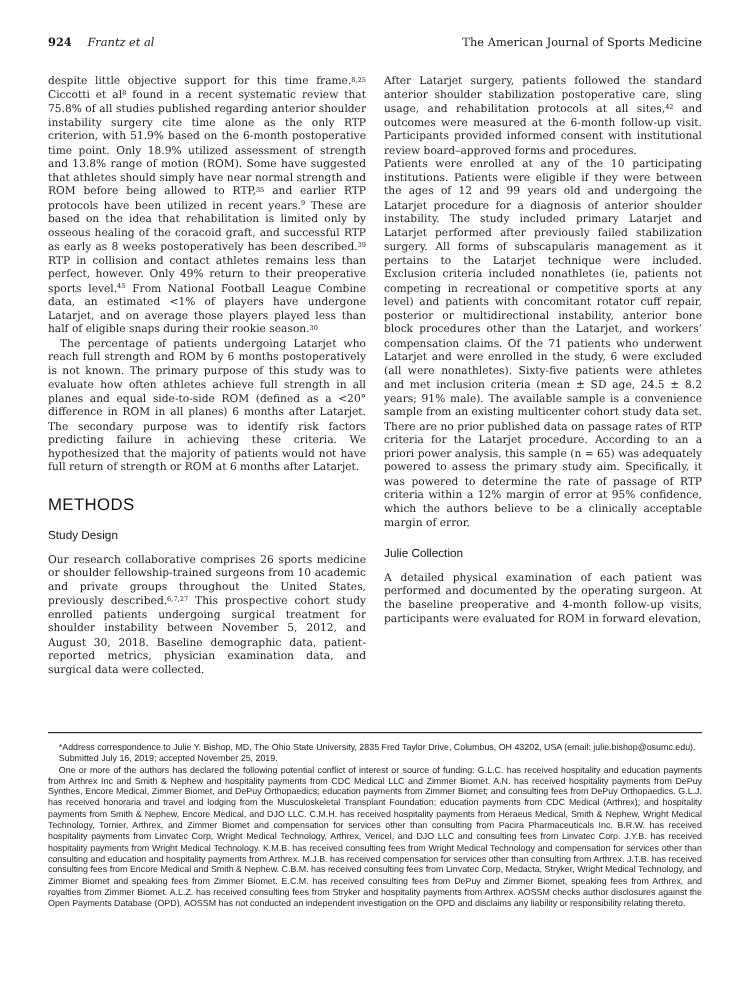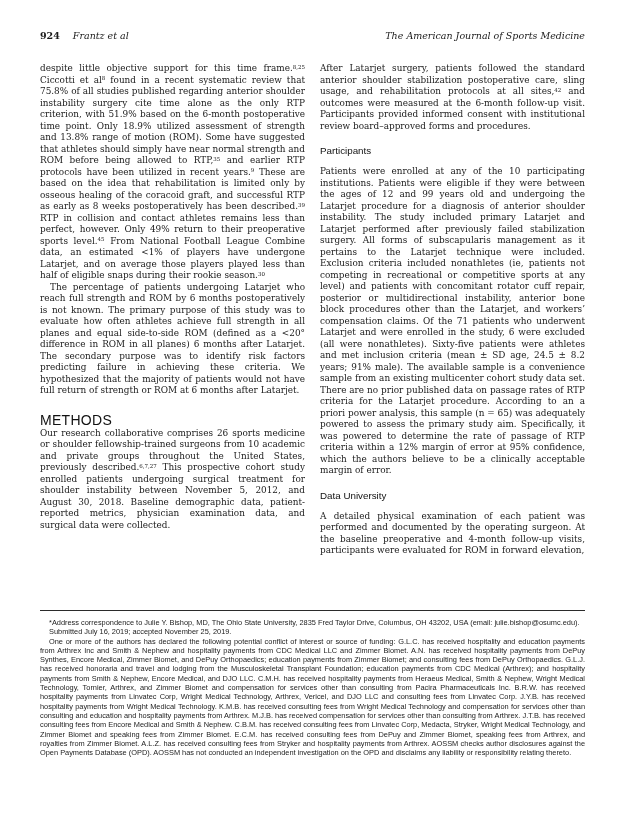--- a/index.html
+++ b/index.html
@@ -12,21 +12,21 @@
     overflow:hidden;
   }
   
   .running-head{
     position:absolute;top:30px;left:40px;right:40px;
     display:flex;justify-content:space-between;align-items:flex-end;
     font-size:9.5px;
   }
   .rh-left .pg{font-weight:bold;margin-right:13px;}
   .rh-left .ra{font-style:italic;}
-  .rh-right{font-style:italic;margin-left:28px;}
+  .rh-right{margin-left:28px;}
   
   .columns{
     position:absolute;top:63px;left:40px;
     width:545px;height:518px;
     display:flex;gap:15px;
     overflow:hidden;
   }
   .col{width:265px;flex:0 0 265px;}
   .col p.body-para{
     margin:0;
@@ -80,27 +80,27 @@
       <span class="pg">924</span><span class="ra">Frantz et al</span>
     </div>
     <div class="rh-right">The American Journal of Sports Medicine</div>
   </header>
 
   <main class="columns">
     <section class="col">
         <p class="body-para">despite little objective support for this time frame.<sup>8,25</sup> Ciccotti et al<sup>8</sup> found in a recent systematic review that 75.8% of all studies published regarding anterior shoulder instability surgery cite time alone as the only RTP criterion, with 51.9% based on the 6-month postoperative time point. Only 18.9% utilized assessment of strength and 13.8% range of motion (ROM). Some have suggested that athletes should simply have near normal strength and ROM before being allowed to RTP,<sup>35</sup> and earlier RTP protocols have been utilized in recent years.<sup>9</sup> These are based on the idea that rehabilitation is limited only by osseous healing of the coracoid graft, and successful RTP as early as 8 weeks postoperatively has been described.<sup>39</sup> RTP in collision and contact athletes remains less than perfect, however. Only 49% return to their preoperative sports level.<sup>45</sup> From National Football League Combine data, an estimated &lt;1% of players have undergone Latarjet, and on average those players played less than half of eligible snaps during their rookie season.<sup>30</sup></p>
         <p class="body-para indent">The percentage of patients undergoing Latarjet who reach full strength and ROM by 6 months postoperatively is not known. The primary purpose of this study was to evaluate how often athletes achieve full strength in all planes and equal side-to-side ROM (defined as a &lt;20° difference in ROM in all planes) 6 months after Latarjet. The secondary purpose was to identify risk factors predicting failure in achieving these criteria. We hypothesized that the majority of patients would not have full return of strength or ROM at 6 months after Latarjet.</p>
         <div class="sec-heading">METHODS</div>
+        <div class="sub-heading">Study Design</div>
         <p class="body-para">Our research collaborative comprises 26 sports medicine or shoulder fellowship-trained surgeons from 10 academic and private groups throughout the United States, previously described.<sup>6,7,27</sup> This prospective cohort study enrolled patients undergoing surgical treatment for shoulder instability between November 5, 2012, and August 30, 2018. Baseline demographic data, patient-reported metrics, physician examination data, and surgical data were collected.</p>
       </section>
     <section class="col">
         <p class="body-para">After Latarjet surgery, patients followed the standard anterior shoulder stabilization postoperative care, sling usage, and rehabilitation protocols at all sites,<sup>42</sup> and outcomes were measured at the 6-month follow-up visit. Participants provided informed consent with institutional review board–approved forms and procedures.</p>
-        <div class="sub-heading">Participants</div>
         <p class="body-para">Patients were enrolled at any of the 10 participating institutions. Patients were eligible if they were between the ages of 12 and 99 years old and undergoing the Latarjet procedure for a diagnosis of anterior shoulder instability. The study included primary Latarjet and Latarjet performed after previously failed stabilization surgery. All forms of subscapularis management as it pertains to the Latarjet technique were included. Exclusion criteria included nonathletes (ie, patients not competing in recreational or competitive sports at any level) and patients with concomitant rotator cuff repair, posterior or multidirectional instability, anterior bone block procedures other than the Latarjet, and workers’ compensation claims. Of the 71 patients who underwent Latarjet and were enrolled in the study, 6 were excluded (all were nonathletes). Sixty-five patients were athletes and met inclusion criteria (mean ± SD age, 24.5 ± 8.2 years; 91% male). The available sample is a convenience sample from an existing multicenter cohort study data set. There are no prior published data on passage rates of RTP criteria for the Latarjet procedure. According to an a priori power analysis, this sample (n = 65) was adequately powered to assess the primary study aim. Specifically, it was powered to determine the rate of passage of RTP criteria within a 12% margin of error at 95% confidence, which the authors believe to be a clinically acceptable margin of error.</p>
-        <div class="sub-heading">Data University</div>
+        <div class="sub-heading">Julie Collection</div>
         <p class="body-para">A detailed physical examination of each patient was performed and documented by the operating surgeon. At the baseline preoperative and 4-month follow-up visits, participants were evaluated for ROM in forward elevation,</p>
       </section>
   </main>
 
   <footer class="footnotes">
     <div class="fn-rule"></div>
     <div class="fn-text">
         <p>*Address correspondence to Julie Y. Bishop, MD, The Ohio State University, 2835 Fred Taylor Drive, Columbus, OH 43202, USA (email: julie.bishop@osumc.edu).</p>
         <p>Submitted July 16, 2019; accepted November 25, 2019.</p>
         <p>One or more of the authors has declared the following potential conflict of interest or source of funding: G.L.C. has received hospitality and education payments from Arthrex Inc and Smith &amp; Nephew and hospitality payments from CDC Medical LLC and Zimmer Biomet. A.N. has received hospitality payments from DePuy Synthes, Encore Medical, Zimmer Biomet, and DePuy Orthopaedics; education payments from Zimmer Biomet; and consulting fees from DePuy Orthopaedics. G.L.J. has received honoraria and travel and lodging from the Musculoskeletal Transplant Foundation; education payments from CDC Medical (Arthrex); and hospitality payments from Smith &amp; Nephew, Encore Medical, and DJO LLC. C.M.H. has received hospitality payments from Heraeus Medical, Smith &amp; Nephew, Wright Medical Technology, Tornier, Arthrex, and Zimmer Biomet and compensation for services other than consulting from Pacira Pharmaceuticals Inc. B.R.W. has received hospitality payments from Linvatec Corp, Wright Medical Technology, Arthrex, Vericel, and DJO LLC and consulting fees from Linvatec Corp. J.Y.B. has received hospitality payments from Wright Medical Technology. K.M.B. has received consulting fees from Wright Medical Technology and compensation for services other than consulting and education and hospitality payments from Arthrex. M.J.B. has received compensation for services other than consulting from Arthrex. J.T.B. has received consulting fees from Encore Medical and Smith &amp; Nephew. C.B.M. has received consulting fees from Linvatec Corp, Medacta, Stryker, Wright Medical Technology, and Zimmer Biomet and speaking fees from Zimmer Biomet. E.C.M. has received consulting fees from DePuy and Zimmer Biomet, speaking fees from Arthrex, and royalties from Zimmer Biomet. A.L.Z. has received consulting fees from Stryker and hospitality payments from Arthrex. AOSSM checks author disclosures against the Open Payments Database (OPD). AOSSM has not conducted an independent investigation on the OPD and disclaims any liability or responsibility relating thereto.</p>

